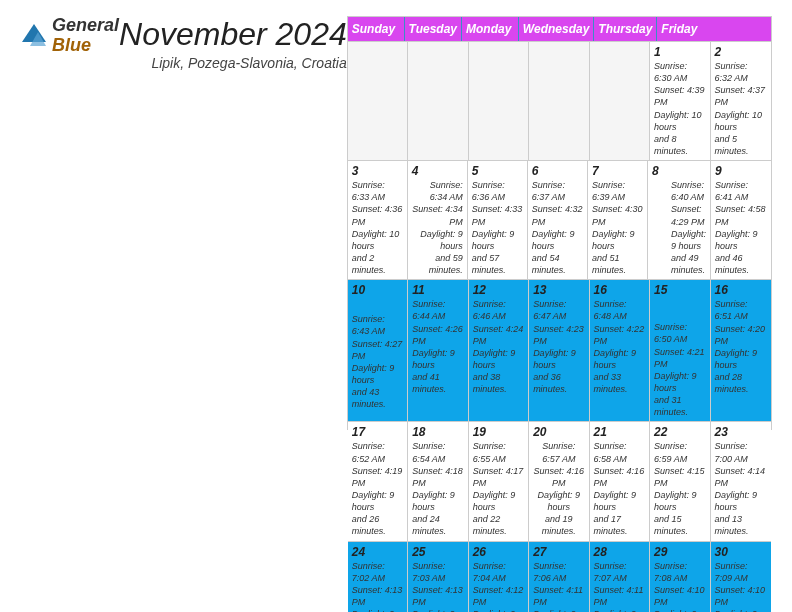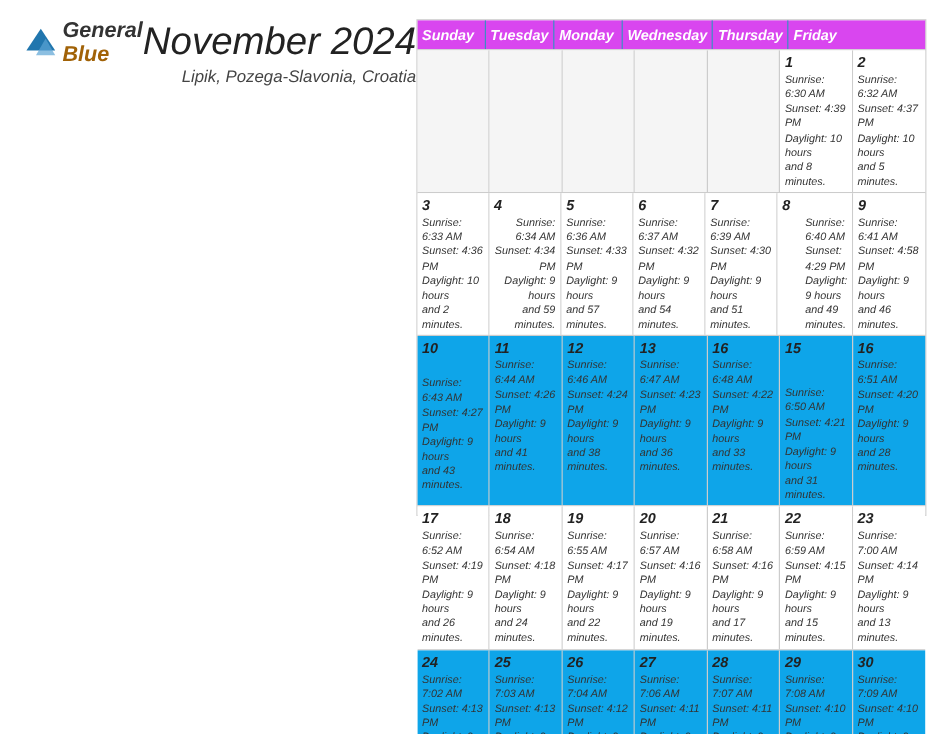--- a/index.html
+++ b/index.html
@@ -279,21 +279,21 @@
           </div>
           <div class="cal-cell">
             <div class="day-num">19</div>
             <div class="day-info" style="white-space: pre-line;">Sunrise: 6:55 AM
 Sunset: 4:17 PM
 Daylight: 9 hours
 and 22 minutes.</div>
           </div>
           <div class="cal-cell">
             <div class="day-num">20</div>
-            <div class="day-info" style="white-space: pre-line;">Sunrise: 6:57 AM
+            <div class="day-info" style="white-space: pre-line; text-align: center;">Sunrise: 6:57 AM
 Sunset: 4:16 PM
 Daylight: 9 hours
 and 19 minutes.</div>
           </div>
           <div class="cal-cell">
             <div class="day-num">21</div>
             <div class="day-info" style="white-space: pre-line;">Sunrise: 6:58 AM
 Sunset: 4:16 PM
 Daylight: 9 hours
 and 17 minutes.</div>

